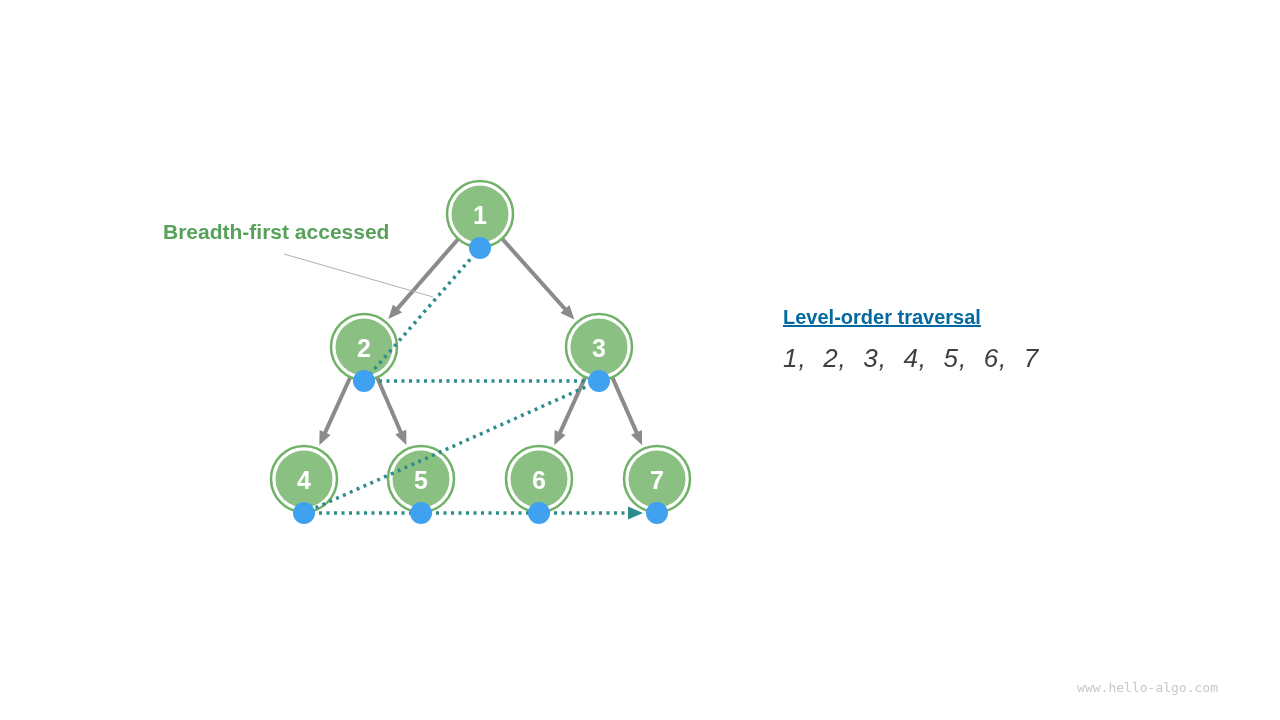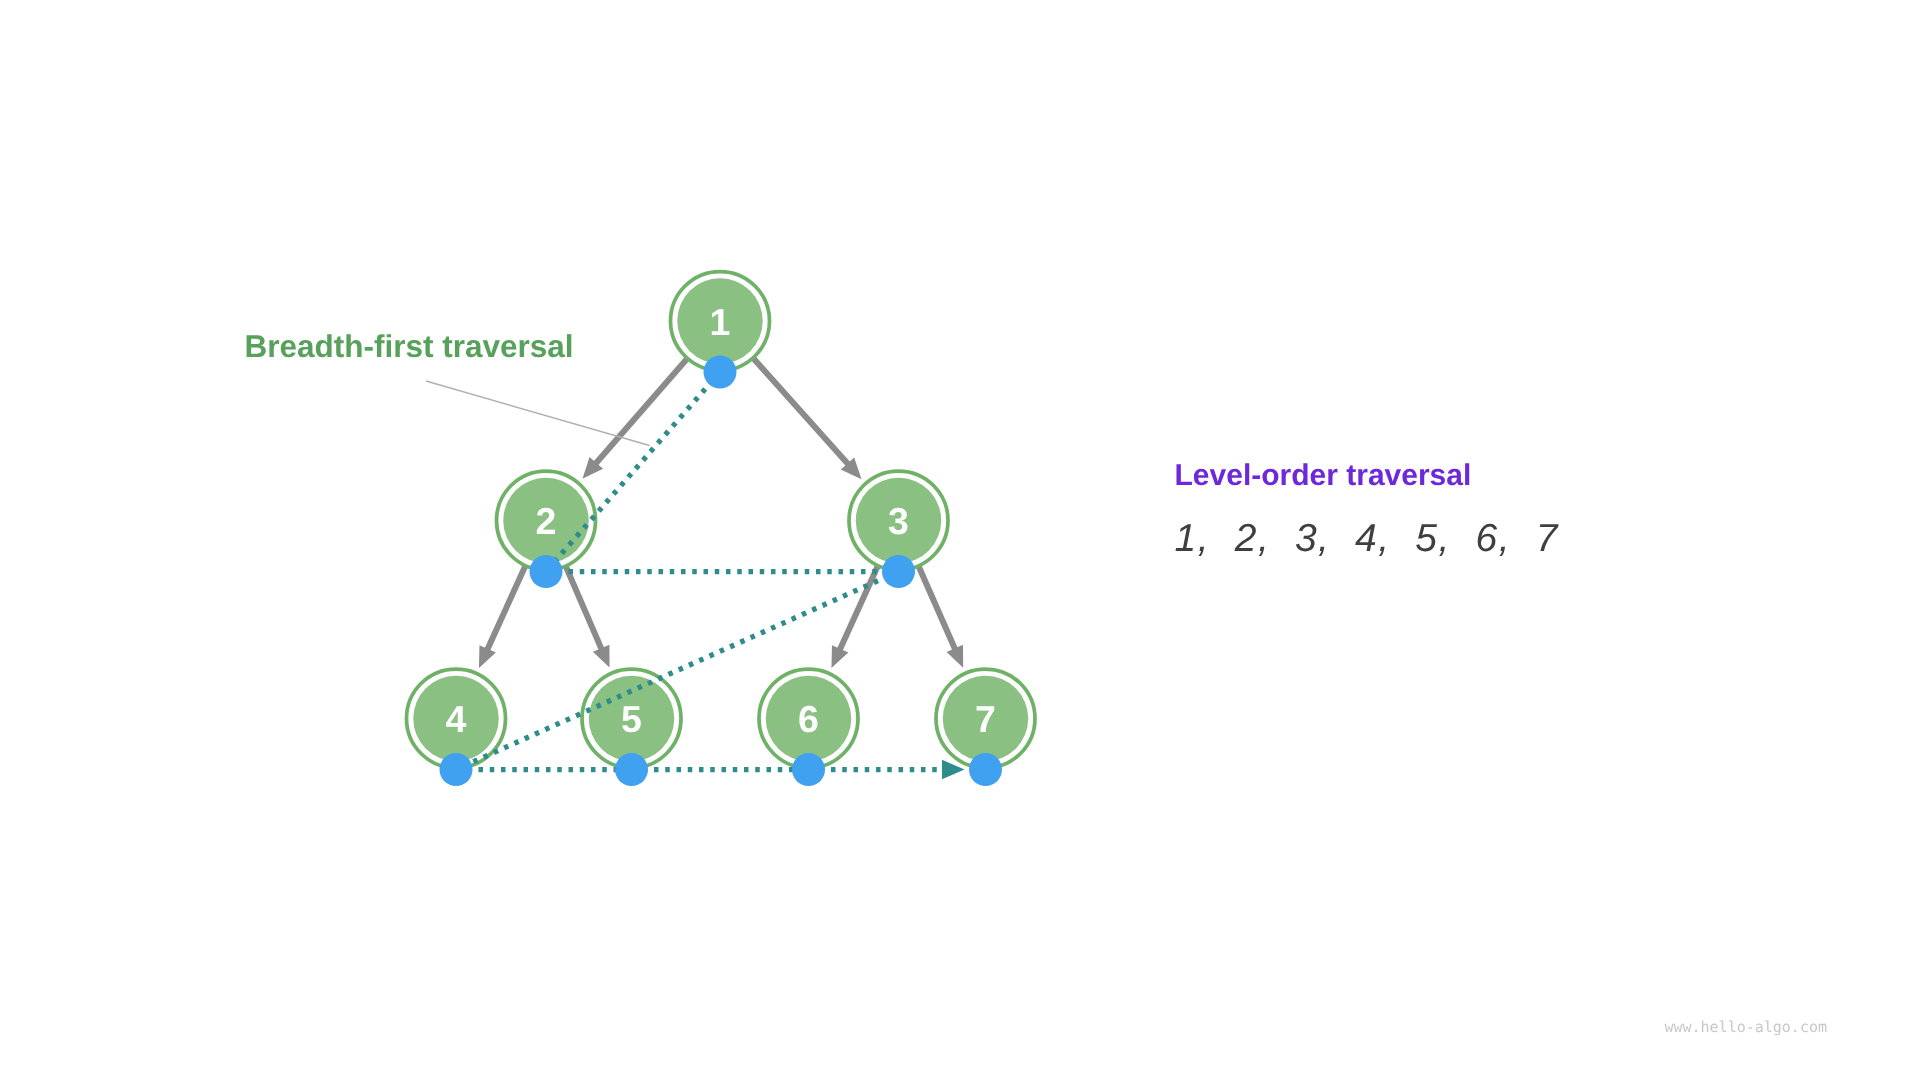--- a/index.html
+++ b/index.html
@@ -7,21 +7,21 @@
          font-family:"Liberation Sans",sans-serif;}
   #tree-svg{position:absolute;left:0;top:0;}
   .left-title{position:absolute;left:163px;top:220px;font-size:21px;font-weight:bold;
               white-space:nowrap;}
   .panel{position:absolute;left:783px;top:305px;}
   .heading{font-size:20px;font-weight:bold;line-height:24px;margin-bottom:14px;white-space:nowrap;}
   .note{font-size:21px;line-height:26px;margin-bottom:19px;white-space:nowrap;}
   .inline-dot{display:inline-block;width:19px;height:19px;border-radius:50%;
               vertical-align:-3px;margin:0 9px 0 7px;}
   .sequence{font-size:26px;line-height:30px;white-space:pre;letter-spacing:1px;}
-  .watermark{position:absolute;right:62px;top:680px;font-size:10px;
+  .watermark{position:absolute;right:62px;top:680px;font-size:13px;
              font-family:"DejaVu Sans Mono",monospace;white-space:nowrap;}
 </style>
 </head>
 <body>
 
 <div class="stage">
   <svg id="tree-svg" width="1280" height="720" viewBox="0 0 1280 720">
     <g id="g-edges">
         <line x1="480" y1="214" x2="394.2358131820512" y2="312.3330762654069" stroke="#8B8B8B" stroke-width="4"></line>
         <polygon points="388.32011060295423 319.1157352569577 393.000541953849 304.62113066181394 402.04408727591675 312.5087341006099" fill="#8B8B8B"></polygon>
@@ -73,21 +73,21 @@
         <circle cx="480" cy="248" r="11" fill="#3FA1EF"></circle>
         <circle cx="364" cy="381" r="11" fill="#3FA1EF"></circle>
         <circle cx="599" cy="381" r="11" fill="#3FA1EF"></circle>
         <circle cx="304" cy="513" r="11" fill="#3FA1EF"></circle>
         <circle cx="421" cy="513" r="11" fill="#3FA1EF"></circle>
         <circle cx="539" cy="513" r="11" fill="#3FA1EF"></circle>
         <circle cx="657" cy="513" r="11" fill="#3FA1EF"></circle>
       </g>
   </svg>
 
-  <div class="left-title" style="color: rgb(87, 161, 90);">Breadth-first traversal</div>
+  <div class="left-title" style="color: rgb(87, 161, 90);">Breadth-first accessed</div>
 
   <div class="panel">
-    <div class="heading" style="color: #6d28d9;">Level-order traversal</div>
+    <div class="heading" style="color: #0369a1; text-decoration: underline;">Level-order traversal</div>
     <div class="sequence" style="color: rgb(63, 63, 63); font-style: italic;">1,  2,  3,  4,  5,  6,  7</div>
   </div>
 
   <div class="watermark" style="color: rgb(200, 200, 200);">www.hello-algo.com</div>
 </div>
 
 </body></html>

